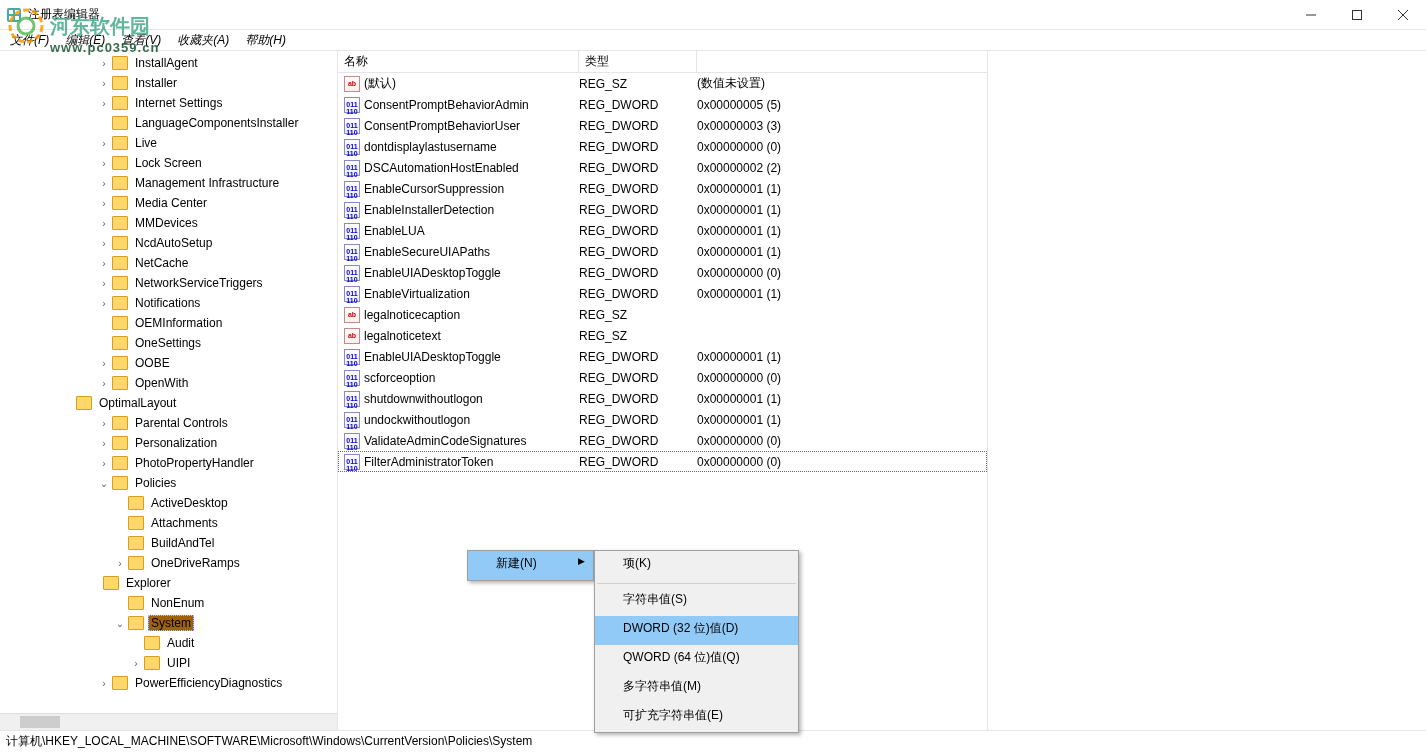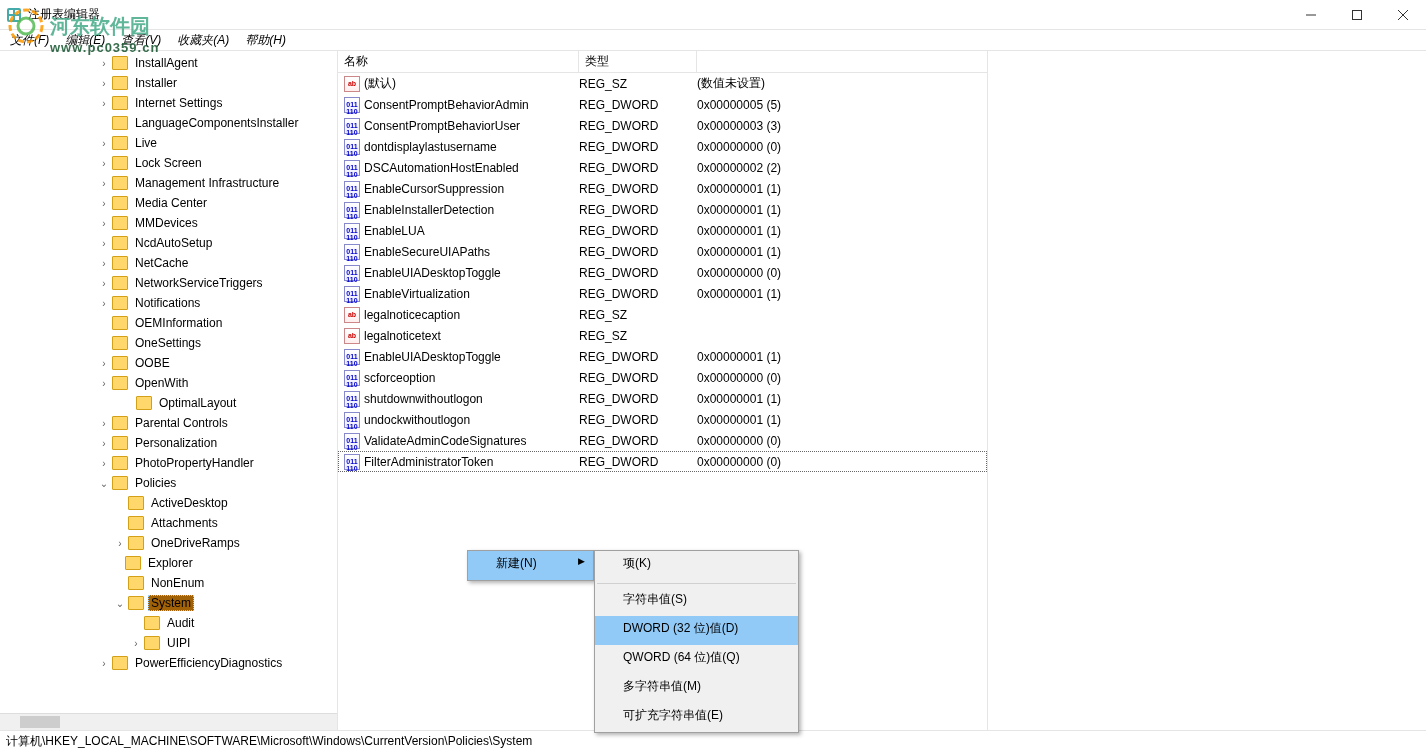--- a/index.html
+++ b/index.html
@@ -189,21 +189,21 @@
         <div class="tree-row" style="padding-left: 96px;">
           <span class="expander">›</span>
           <span class="fold"></span>
           <span class="label">OOBE</span>
         </div>
         <div class="tree-row" style="padding-left: 96px;">
           <span class="expander">›</span>
           <span class="fold"></span>
           <span class="label">OpenWith</span>
         </div>
-        <div class="tree-row" style="padding-left: 120px;">
+        <div class="tree-row" style="padding-left: 60px;">
           <span class="expander"></span>
           <span class="fold"></span>
           <span class="label">OptimalLayout</span>
         </div>
         <div class="tree-row" style="padding-left: 96px;">
           <span class="expander">›</span>
           <span class="fold"></span>
           <span class="label">Parental Controls</span>
         </div>
         <div class="tree-row" style="padding-left: 96px;">
@@ -225,25 +225,30 @@
           <span class="expander"></span>
           <span class="fold"></span>
           <span class="label">ActiveDesktop</span>
         </div>
         <div class="tree-row" style="padding-left: 112px;">
           <span class="expander"></span>
           <span class="fold"></span>
           <span class="label">Attachments</span>
         </div>
         <div class="tree-row" style="padding-left: 112px;">
+          <span class="expander"></span>
+          <span class="fold"></span>
+          <span class="label">BuildAndTel</span>
+        </div>
+        <div class="tree-row" style="padding-left: 112px;">
           <span class="expander">›</span>
           <span class="fold"></span>
           <span class="label">OneDriveRamps</span>
         </div>
-        <div class="tree-row" style="padding-left: 109px;">
+        <div class="tree-row" style="padding-left: 87px;">
           <span class="expander"></span>
           <span class="fold"></span>
           <span class="label">Explorer</span>
         </div>
         <div class="tree-row" style="padding-left: 112px;">
           <span class="expander"></span>
           <span class="fold"></span>
           <span class="label">NonEnum</span>
         </div>
         <div class="tree-row selected" style="padding-left: 112px;">

